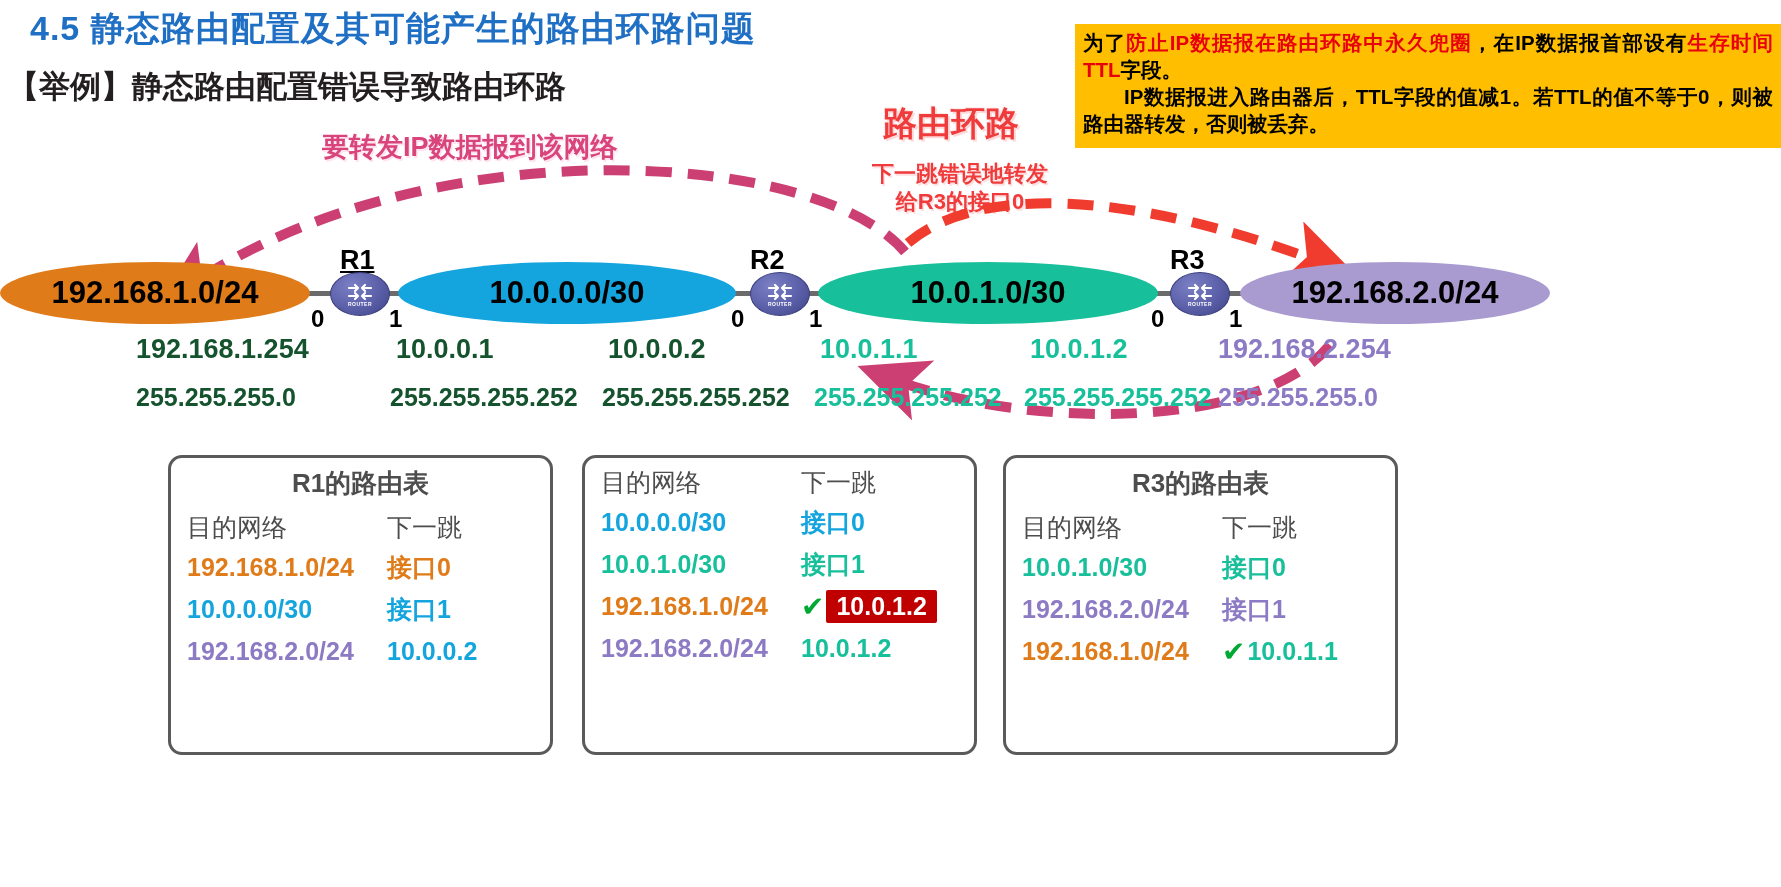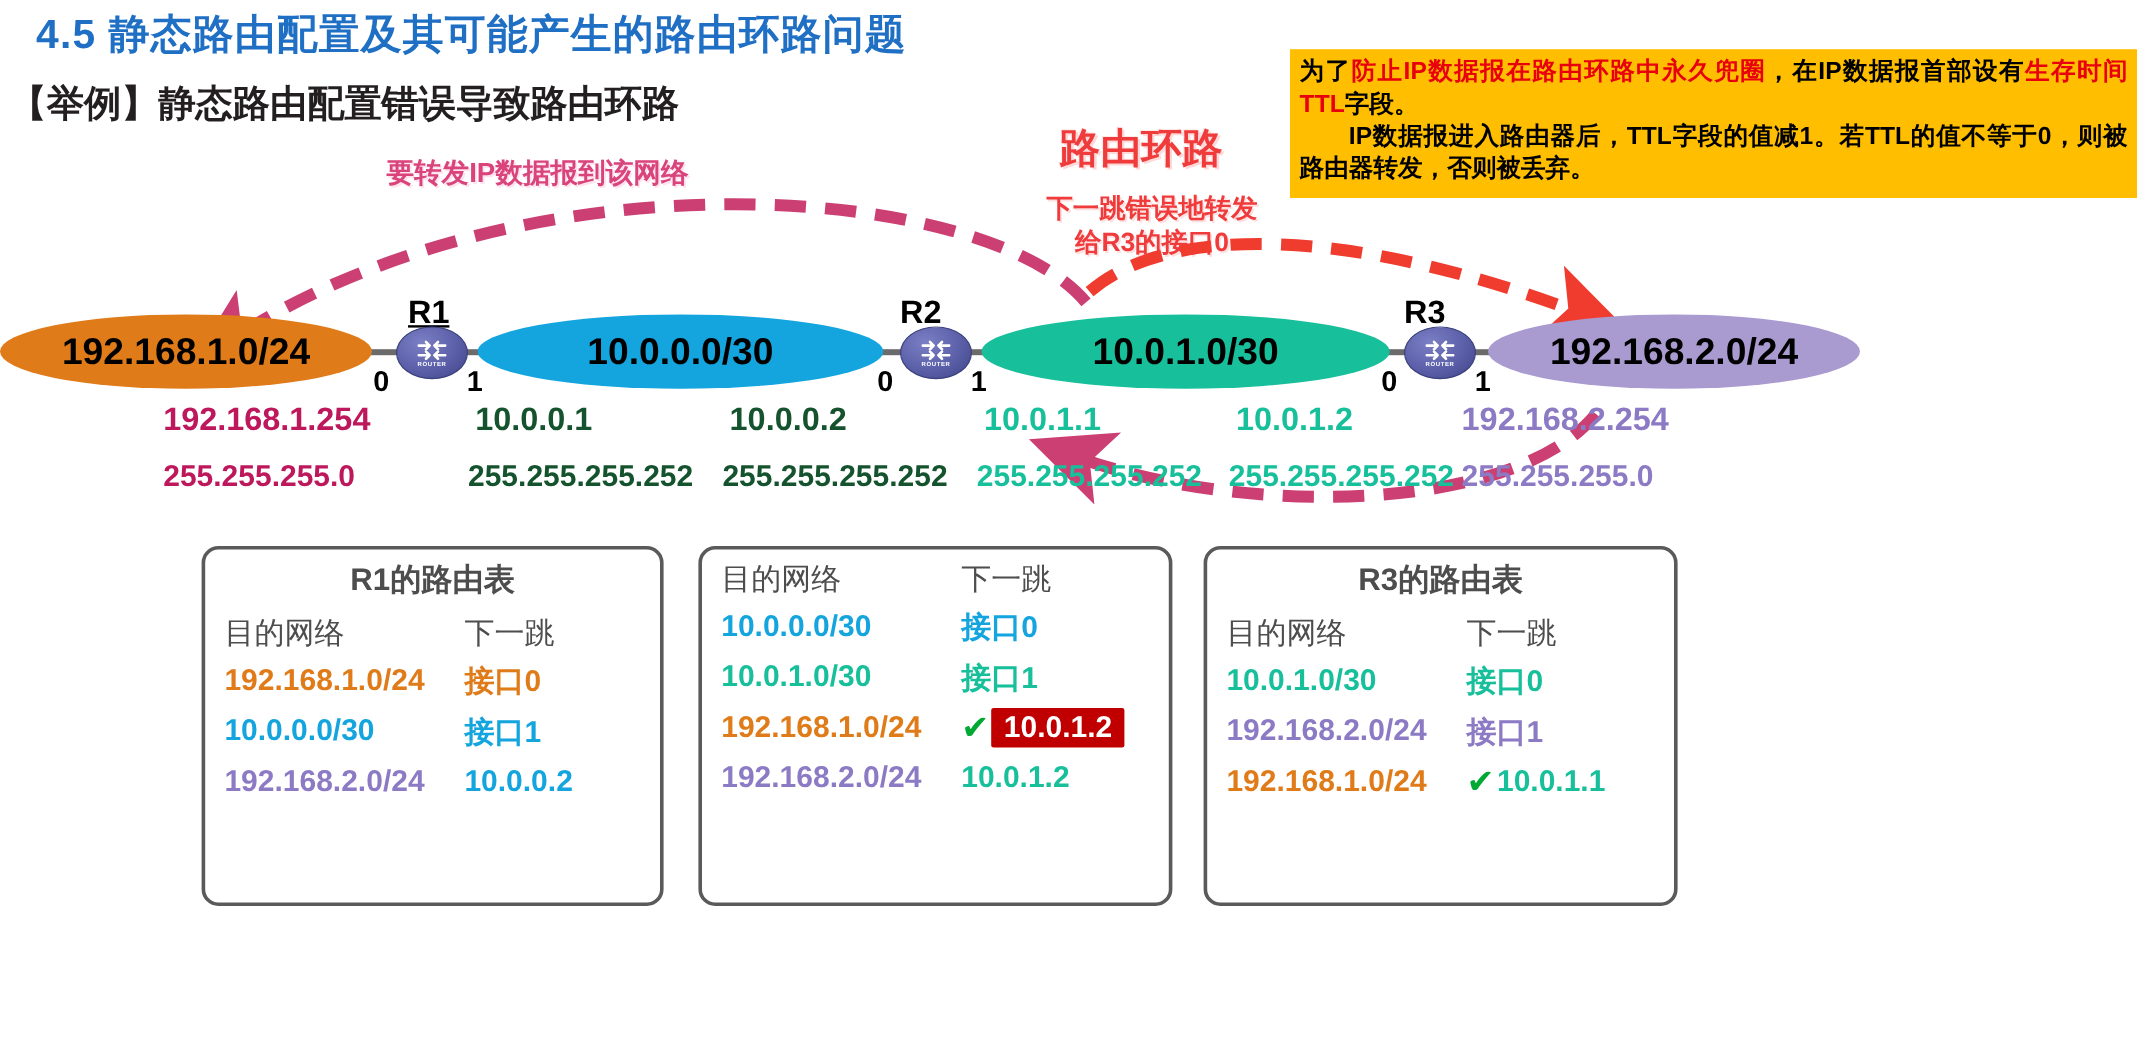--- a/index.html
+++ b/index.html
@@ -19,39 +19,38 @@
     left:8px;top:66px;font-size:31px;font-weight:bold;color:#231f20;
     white-space:nowrap;
   }
 
   
   #ttl-box{
     left:1075px;top:24px;width:706px;height:124px;background:#FFBF00;
     box-sizing:border-box;padding:5px 8px 4px 8px;
     font-size:20.5px;font-weight:bold;color:#000;line-height:1.32;
     text-align:justify;
-    margin-top:17px;
   }
   #ttl-box .red{color:#e8000d;}
   #ttl-box p{margin:0;}
   #ttl-box .ind{text-indent:2em;}
 
   
   #loop-label{
     left:883px;top:101px;font-size:34px;font-weight:bold;color:#ef3b3b;
     text-shadow:2px 2px 0 #ffd9d9,-1px -1px 0 #ffe9e9;
     white-space:nowrap;
   }
   #wrong-hop{
     left:860px;top:160px;font-size:22px;font-weight:bold;color:#ef3b3b;
     text-align:center;line-height:1.25;width:200px;
     text-shadow:1.5px 1.5px 0 #ffe0e0;
   }
   #fwd-label{
-    left:322px;top:129px;font-size:23px;font-weight:bold;color:#d9447b;
+    left:322px;top:129px;font-size:27px;font-weight:bold;color:#d9447b;
     white-space:nowrap;text-shadow:1.5px 1.5px 0 #ffe3ee;
   }
 
   
   #arcs{left:0;top:0;width:1781px;height:887px;pointer-events:none;}
 
   
   .oval{
     border-radius:50%;display:flex;align-items:center;justify-content:center;
     font-size:31px;font-weight:bold;color:#000;
@@ -69,21 +68,21 @@
     display:flex;flex-direction:column;align-items:center;justify-content:center;
   }
   .router .rtxt{font-size:5px;color:#fff;font-weight:bold;letter-spacing:.5px;margin-top:-1px;}
   .rname{font-size:27px;font-weight:bold;color:#000;position:absolute;}
   .port{font-size:24px;font-weight:bold;color:#000;position:absolute;}
   .link{position:absolute;height:5px;background:#6b6b6b;}
 
   
   .ip{position:absolute;font-size:27px;font-weight:bold;white-space:nowrap;}
   .mask{position:absolute;font-size:25px;font-weight:bold;white-space:nowrap;}
-  .c-orange{color:#be185d;}
+  .c-orange{color:#14532d;}
   .c-blue{color:#14532d;}
   .c-green{color:#18BF9B;}
   .c-purple{color:#8C7BC4;}
 
   
   .table{
     position:absolute;border:3px solid #5a5a5a;border-radius:14px;
     background:#fff;box-sizing:border-box;padding:8px 16px 10px 16px;
   }
   .tbl-title{

